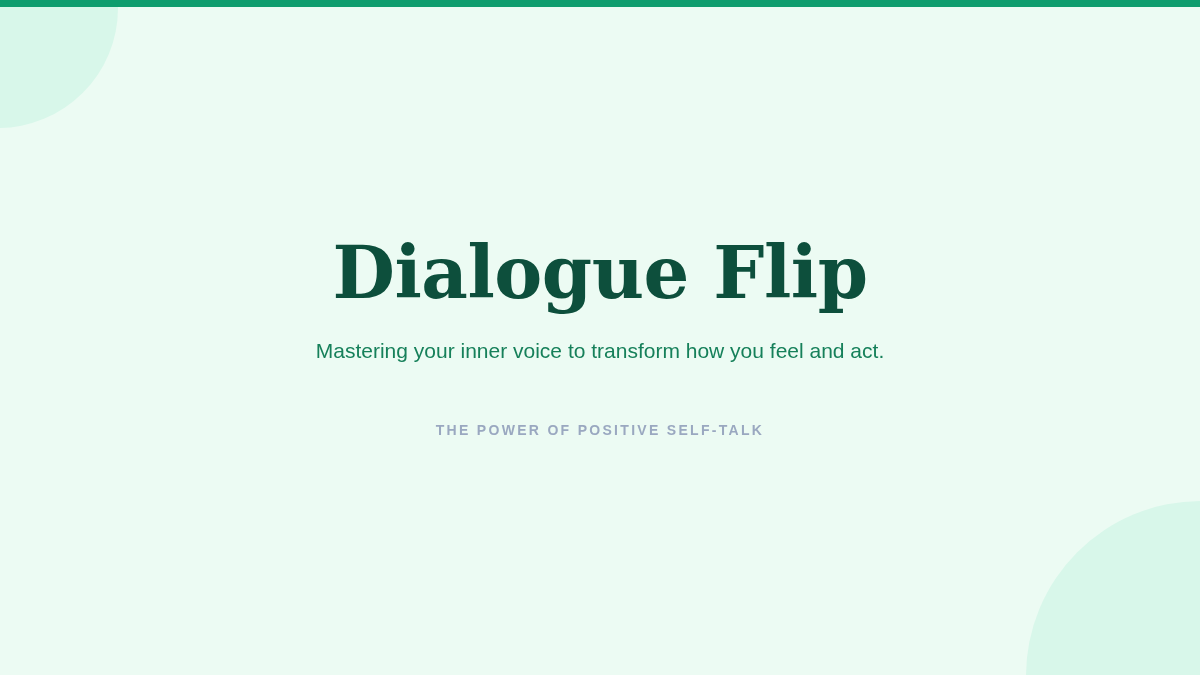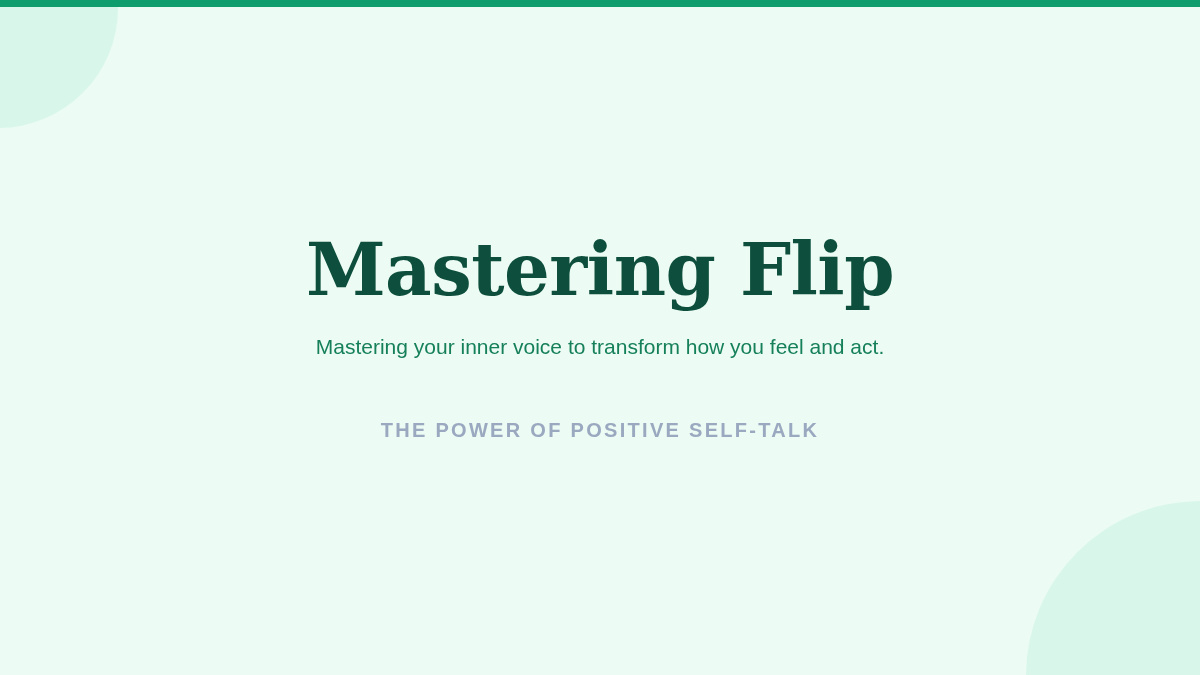--- a/index.html
+++ b/index.html
@@ -93,38 +93,38 @@
     color: #16805a;
     text-align: center;
     white-space: nowrap;
   }
 
   .eyebrow {
     margin: 0;
     margin-top: 56px;
     font-family: "Liberation Sans", sans-serif;
     font-weight: 700;
-    font-size: 20px;
+    font-size: 14px;
     line-height: 1.3;
     letter-spacing: 2.3px;
     text-transform: uppercase;
     color: #9aa8c0;
     text-align: center;
     white-space: nowrap;
   }
 </style>
 </head>
 <body>
 
 <div class="slide">
 
   <div class="blob blob-top-left"></div>
   <div class="blob blob-bottom-right"></div>
 
   <div class="top-bar"></div>
 
   <div class="content">
-    <h1 class="title">Mastering Flip</h1>
+    <h1 class="title">Dialogue Flip</h1>
     <p class="subtitle">Mastering your inner voice to transform how you feel and act.</p>
     <p class="eyebrow">THE POWER OF POSITIVE SELF-TALK</p>
   </div>
 
 </div>
 
 </body></html>

